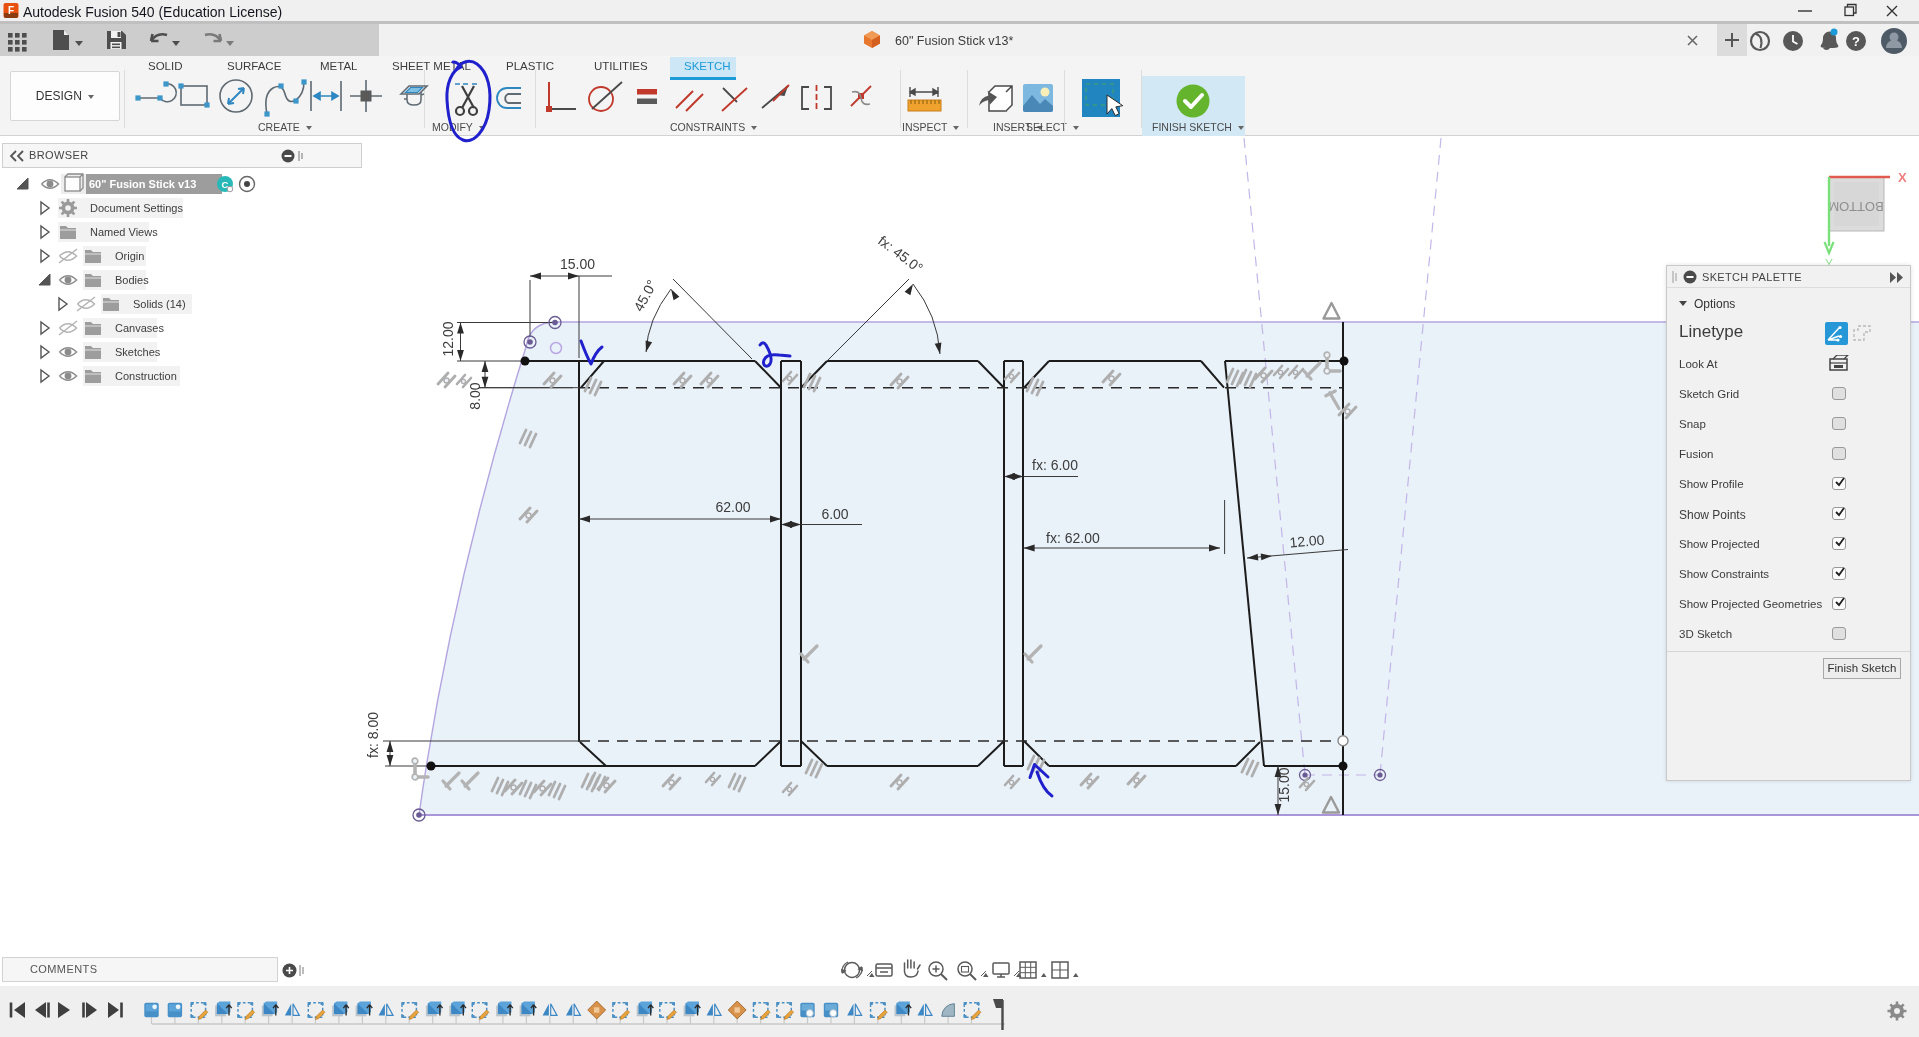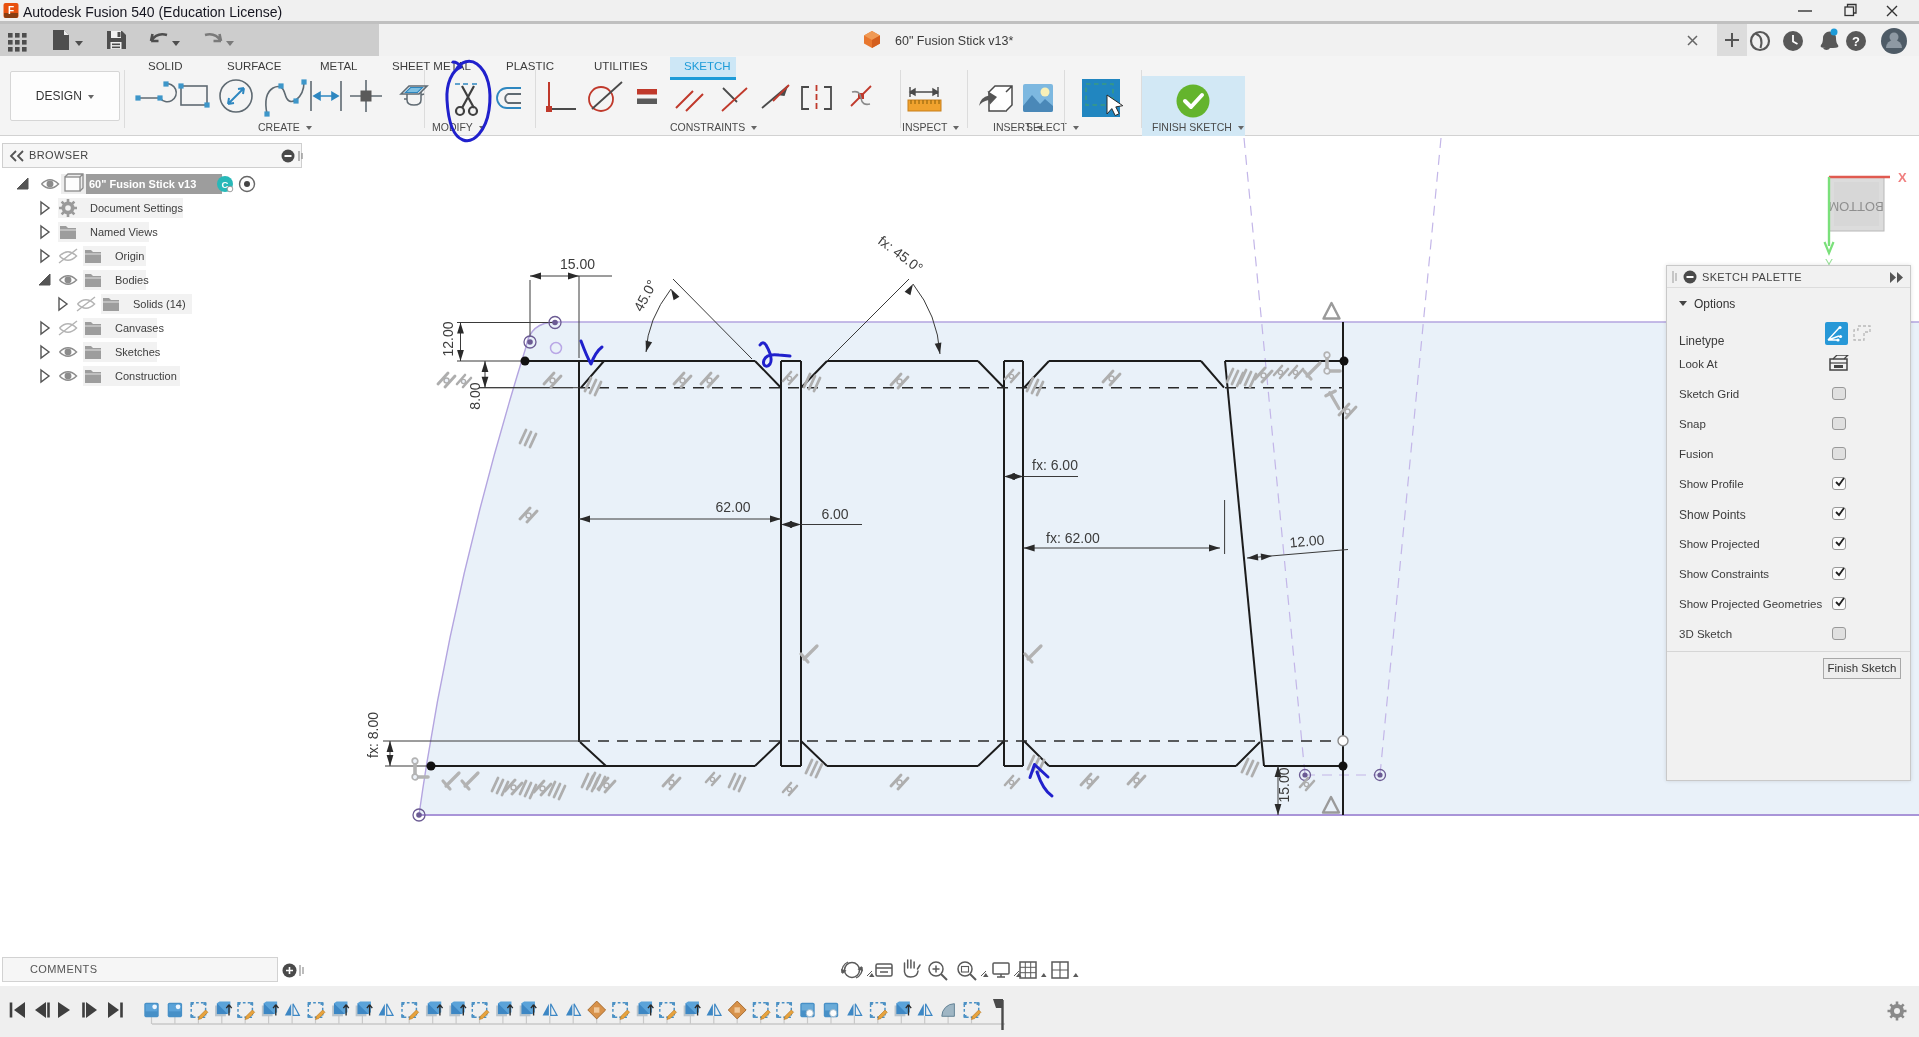--- a/index.html
+++ b/index.html
@@ -414,21 +414,21 @@
 <rect x="1829" y="177" width="55" height="54" fill="#dcdcdc" stroke="#b8b8b8"></rect>
 <rect x="1834" y="182" width="45" height="44" fill="#d4d4d4" opacity="0.55"></rect>
 <text x="1856" y="198" font-size="13" fill="#8f8f8f" text-anchor="middle" transform="rotate(180 1856 200)">BOTTOM</text>
 <path d="M1829 177 H1890" stroke="#e05a50" stroke-width="2.4"></path>
 <text x="1898" y="182" font-size="13" font-weight="bold" fill="#f08080">X</text>
 <path d="M1829 177 V246" stroke="#7ae07a" stroke-width="2.4"></path>
 <path d="M1824.5 242 L1829 253 L1833.5 242" fill="none" stroke="#7ae07a" stroke-width="2.2"></path>
 <text x="1825" y="268" font-size="12" fill="#9ae09a">Y</text>
 </g>
 </svg>
-<div class="abs" style="left:2px;top:143px;width:300px;height:25px;background:#f6f6f6;border:1px solid #cfcfcf">
+<div class="abs" style="left:2px;top:143px;width:360px;height:25px;background:#f6f6f6;border:1px solid #cfcfcf">
 <svg class="abs" style="left:6px;top:6px" width="16" height="12" viewBox="0 0 16 12">
         <path d="M7 1 L2 6 L7 11 M14 1 L9 6 L14 11" fill="none" stroke="#555" stroke-width="1.8"></path>
       </svg>
 <span style="position:absolute;left:26px;top:5px;font-size:11px;color:#444;letter-spacing:.4px">BROWSER</span>
 <svg class="abs" style="left:278px;top:5px" width="22" height="14" viewBox="0 0 22 14">
         <circle cx="7" cy="7" r="6.5" fill="#4a4a4a"></circle>
         <rect x="3.5" y="6" width="7" height="2" fill="#fff"></rect>
         <path d="M18 2 v10 M21 4 v6" stroke="#9a9a9a" stroke-width="1.4"></path>
       </svg>
 </div>
@@ -543,21 +543,21 @@
           <circle cx="7" cy="7" r="6.5" fill="#4a4a4a"></circle>
           <rect x="3.5" y="6" width="7" height="2" fill="#fff"></rect>
         </svg>
 <span style="position:absolute;left:35px;top:5px;font-size:11px;color:#444;letter-spacing:.3px">SKETCH PALETTE</span>
 <svg class="abs" style="left:222px;top:6px" width="16" height="11" viewBox="0 0 16 11">
           <path d="M1 0 L7 5.5 L1 11 M8 0 L14 5.5 L8 11" fill="#555"></path>
         </svg>
 </div>
 <div style="position:absolute;left:12px;top:31px;font-size:12px;font-weight:normal;color:#333"><span style="display:inline-block;width:0;height:0;border-top:5px solid #444;border-left:4px solid transparent;border-right:4px solid transparent;vertical-align:2px;margin-right:7px"></span>Options</div>
 </div>
-<div class="abs" style="left:1679px;top:334px;font-size:12px;color:#3c3c3c">Linetype</div>
+<div class="abs" style="left:1679px;top:322px;font-size:17px;color:#3c3c3c">Linetype</div>
 <div class="abs" style="left:1679px;top:358px;font-size:11.5px;color:#3c3c3c">Look At</div>
 <div class="abs" style="left:1679px;top:388px;font-size:11.5px;color:#3c3c3c">Sketch Grid</div>
 <div class="abs cb" style="left:1832px;top:387px"></div>
 <div class="abs" style="left:1679px;top:418px;font-size:11.5px;color:#3c3c3c">Snap</div>
 <div class="abs cb" style="left:1832px;top:417px"></div>
 <div class="abs" style="left:1679px;top:448px;font-size:11.5px;color:#3c3c3c">Fusion</div>
 <div class="abs cb" style="left:1832px;top:447px"></div>
 <div class="abs" style="left:1679px;top:478px;font-size:11.5px;color:#3c3c3c">Show Profile</div>
 <div class="abs cb cbc" style="left:1832px;top:477px"></div>
 <svg class="abs" style="left:1833px;top:475px" width="14" height="14" viewBox="0 0 14 14">

